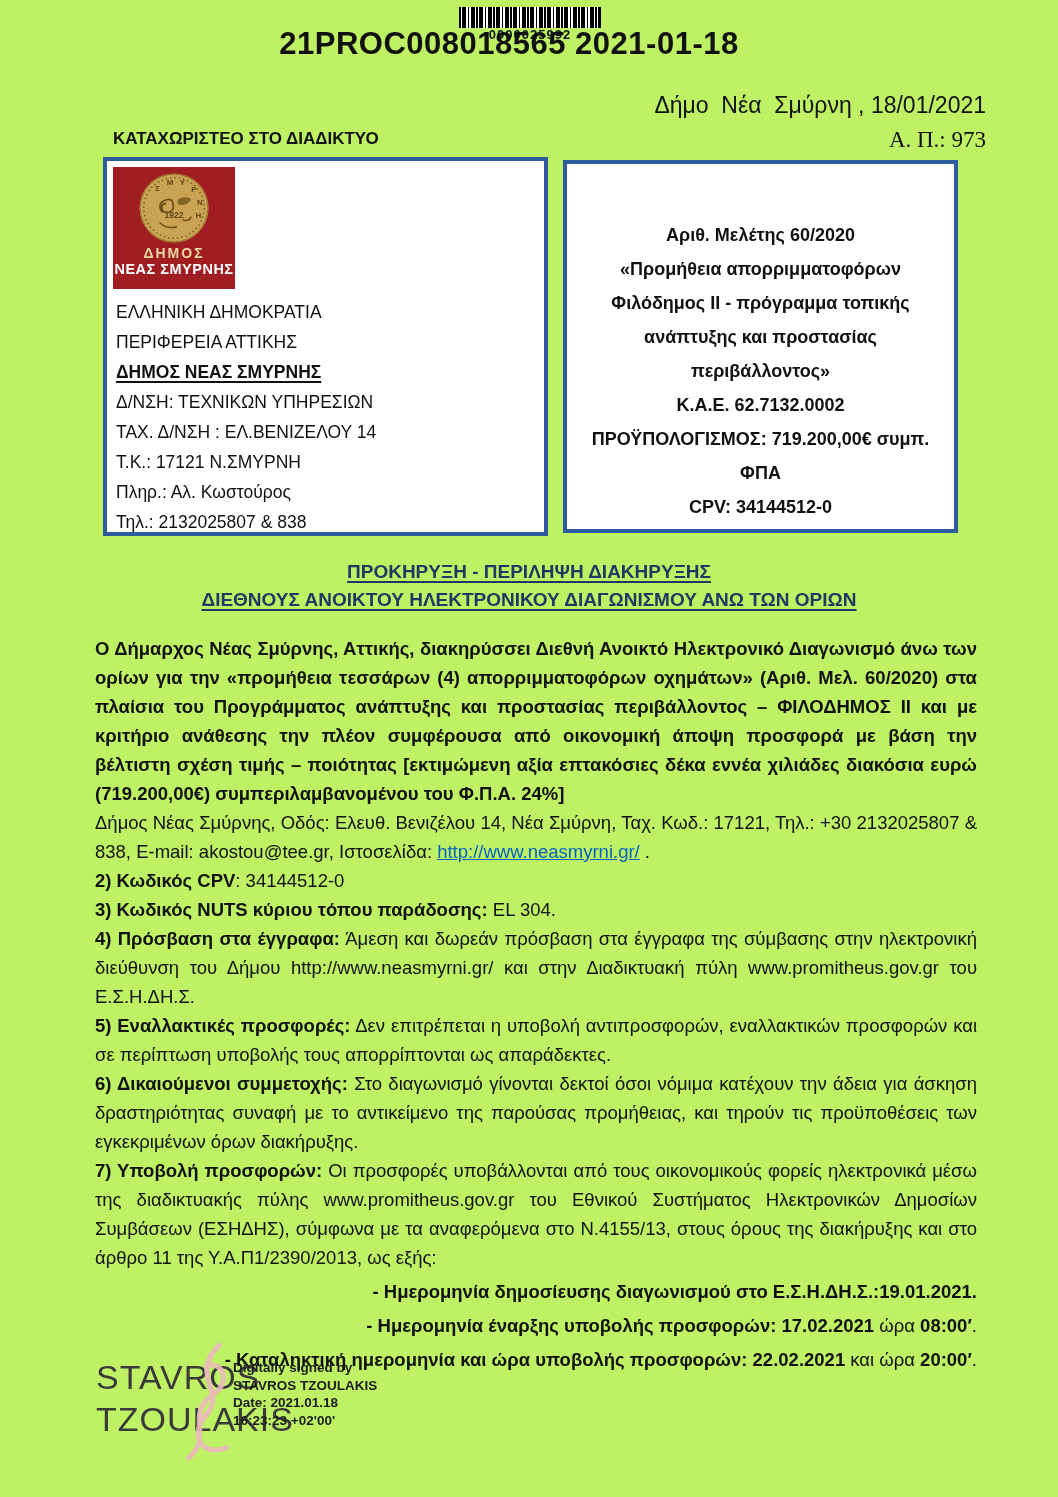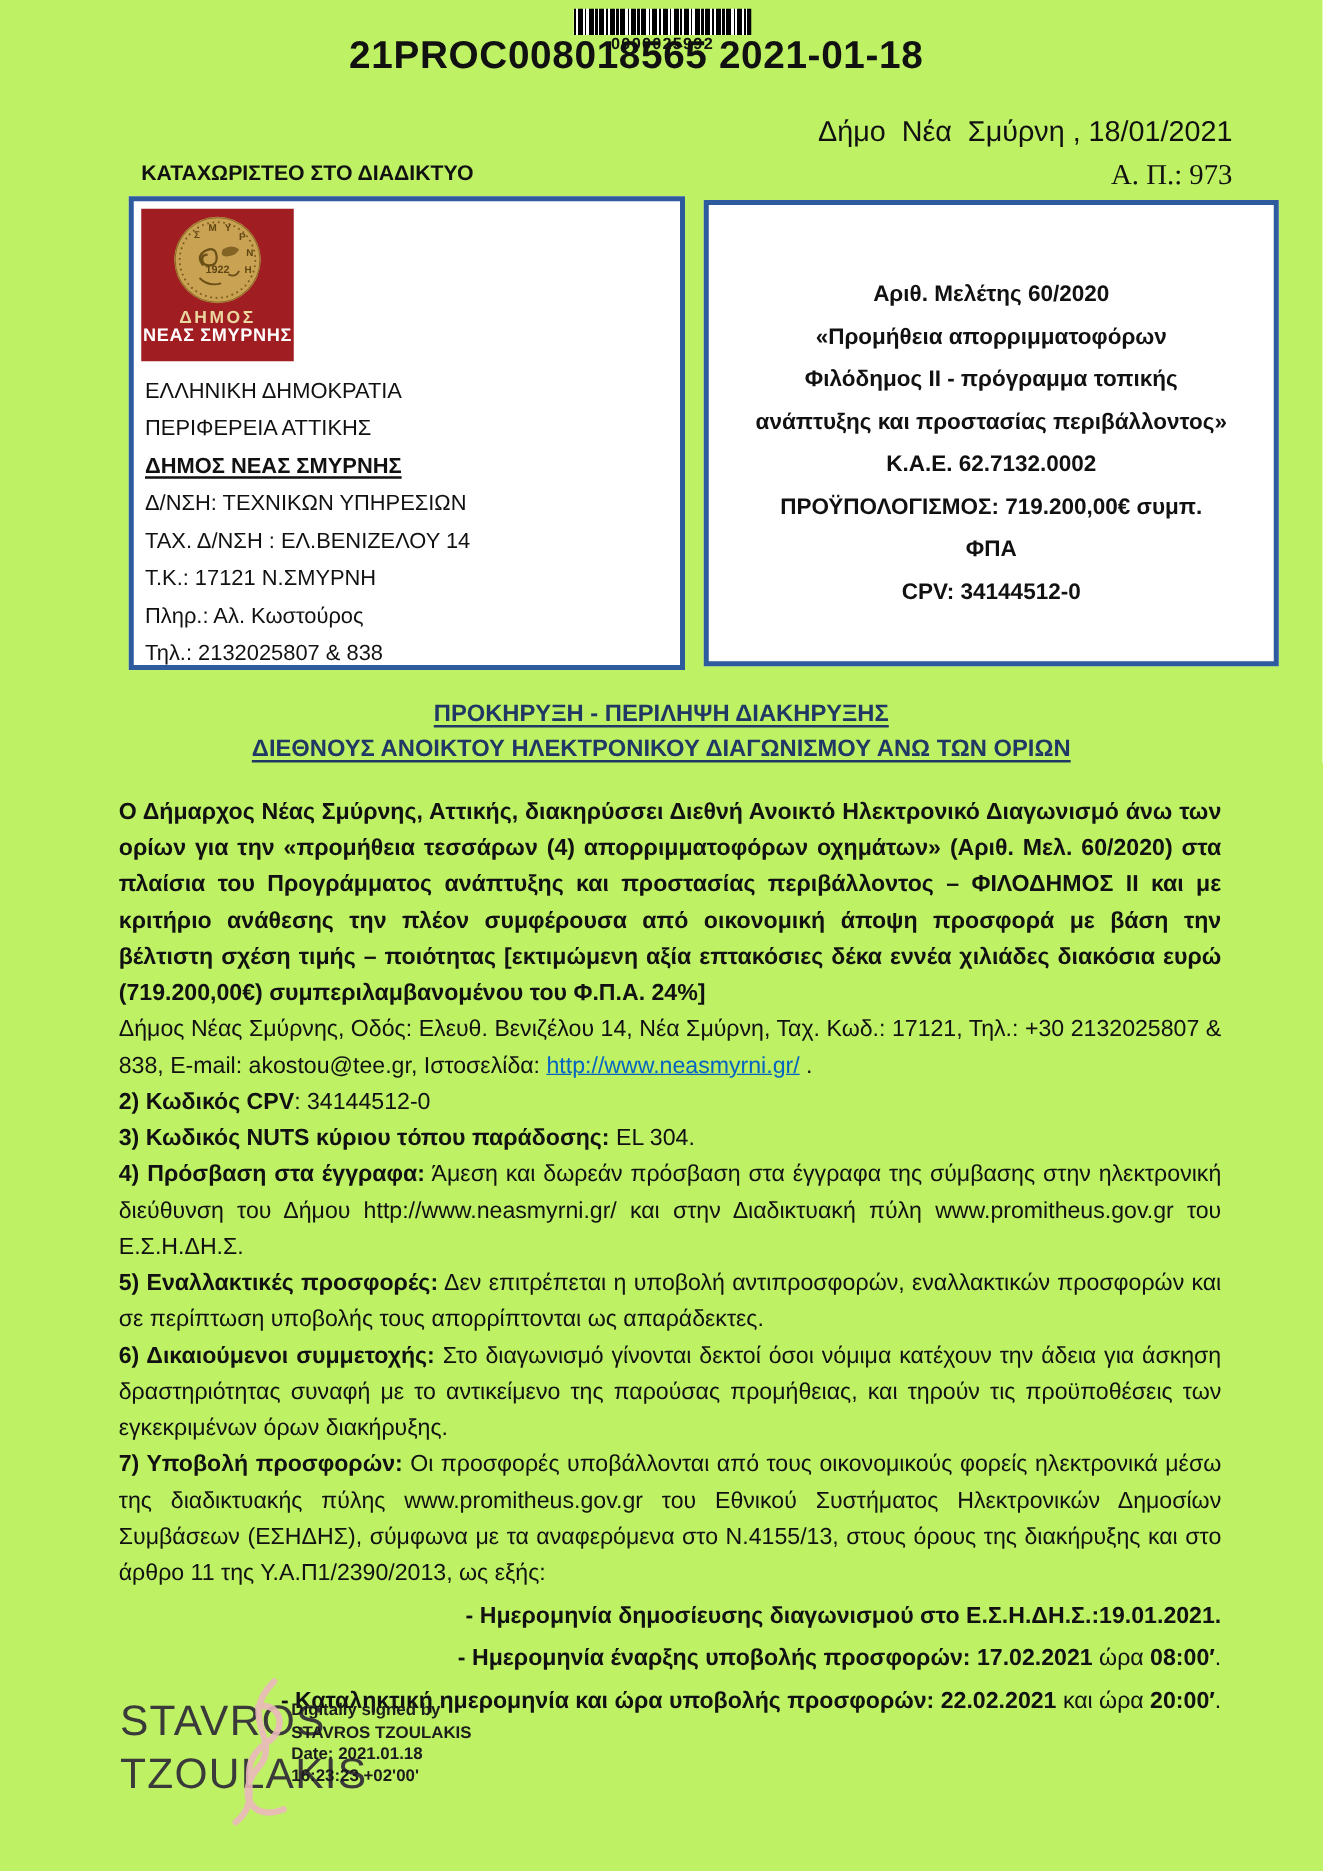--- a/index.html
+++ b/index.html
@@ -58,21 +58,21 @@
   }
   .agency-lines {
     position:absolute; left:9px; top:136px; font-size:17.5px; line-height:30px;
     white-space:nowrap;
   }
   .agency-lines .u {
     font-weight:bold; text-decoration:underline;
     text-decoration-thickness:2px; text-underline-offset:3px;
   }
   .study-box {
-    position:absolute; left:563px; top:160px; width:460px; height:373px;
+    position:absolute; left:563px; top:160px; width:395px; height:373px;
     border:4px solid #2e5a9e; background:#fff;
     padding:54px 10px 0 10px; text-align:center;
     font-weight:bold; font-size:18px; line-height:34px;
   }
 
   
   .doc-title {
     position:absolute; left:0; top:558px; width:1058px; text-align:center;
     color:#1f3864; font-weight:bold; font-size:19px; line-height:28px;
   }

